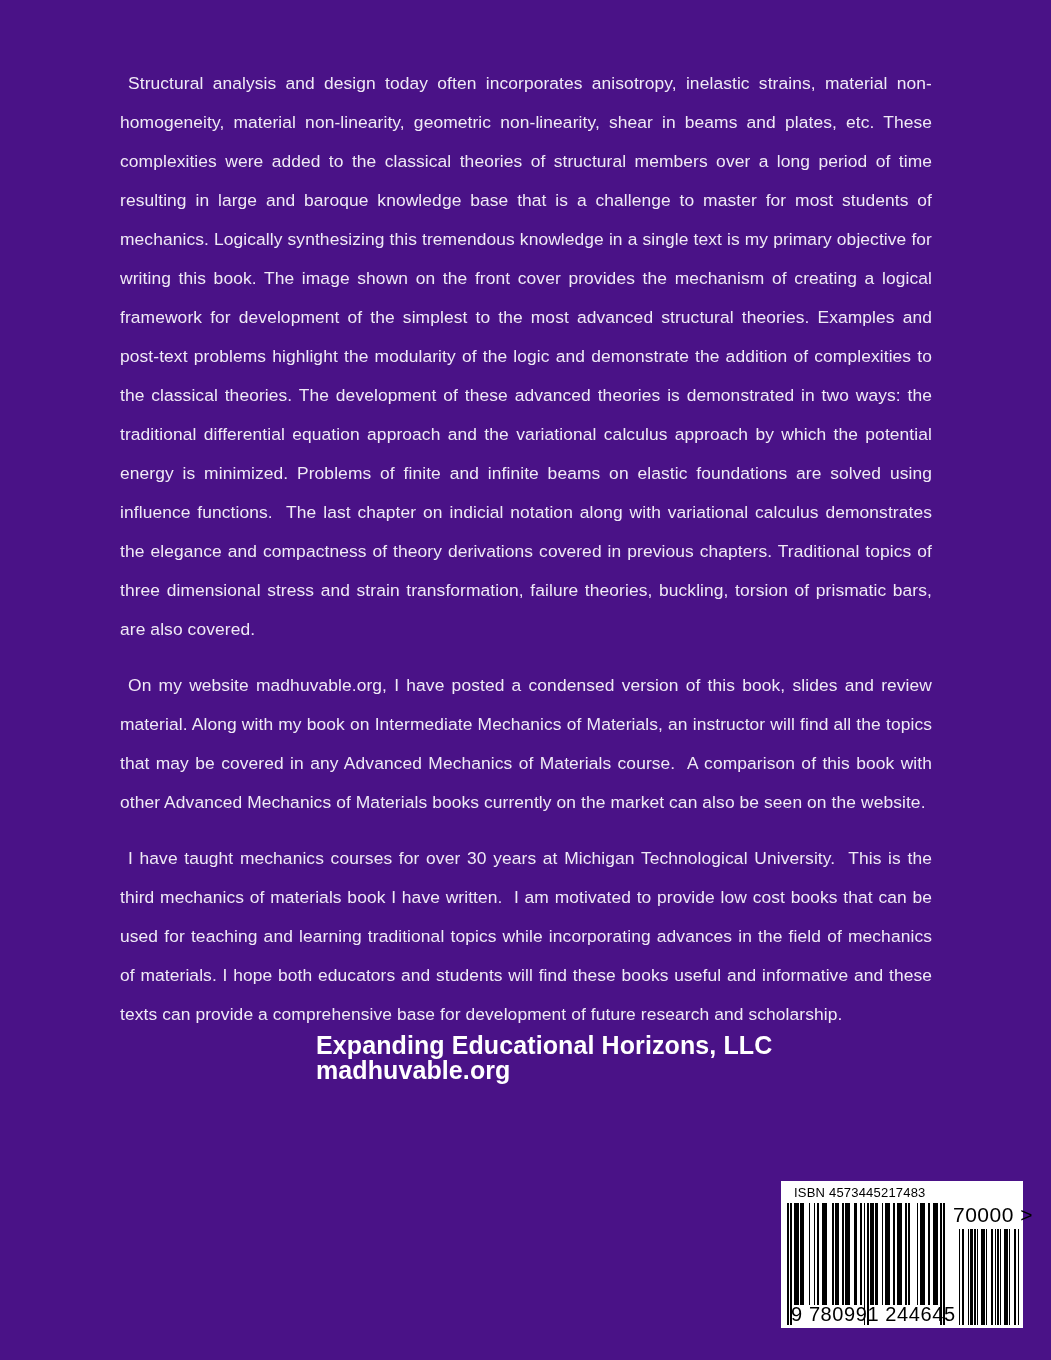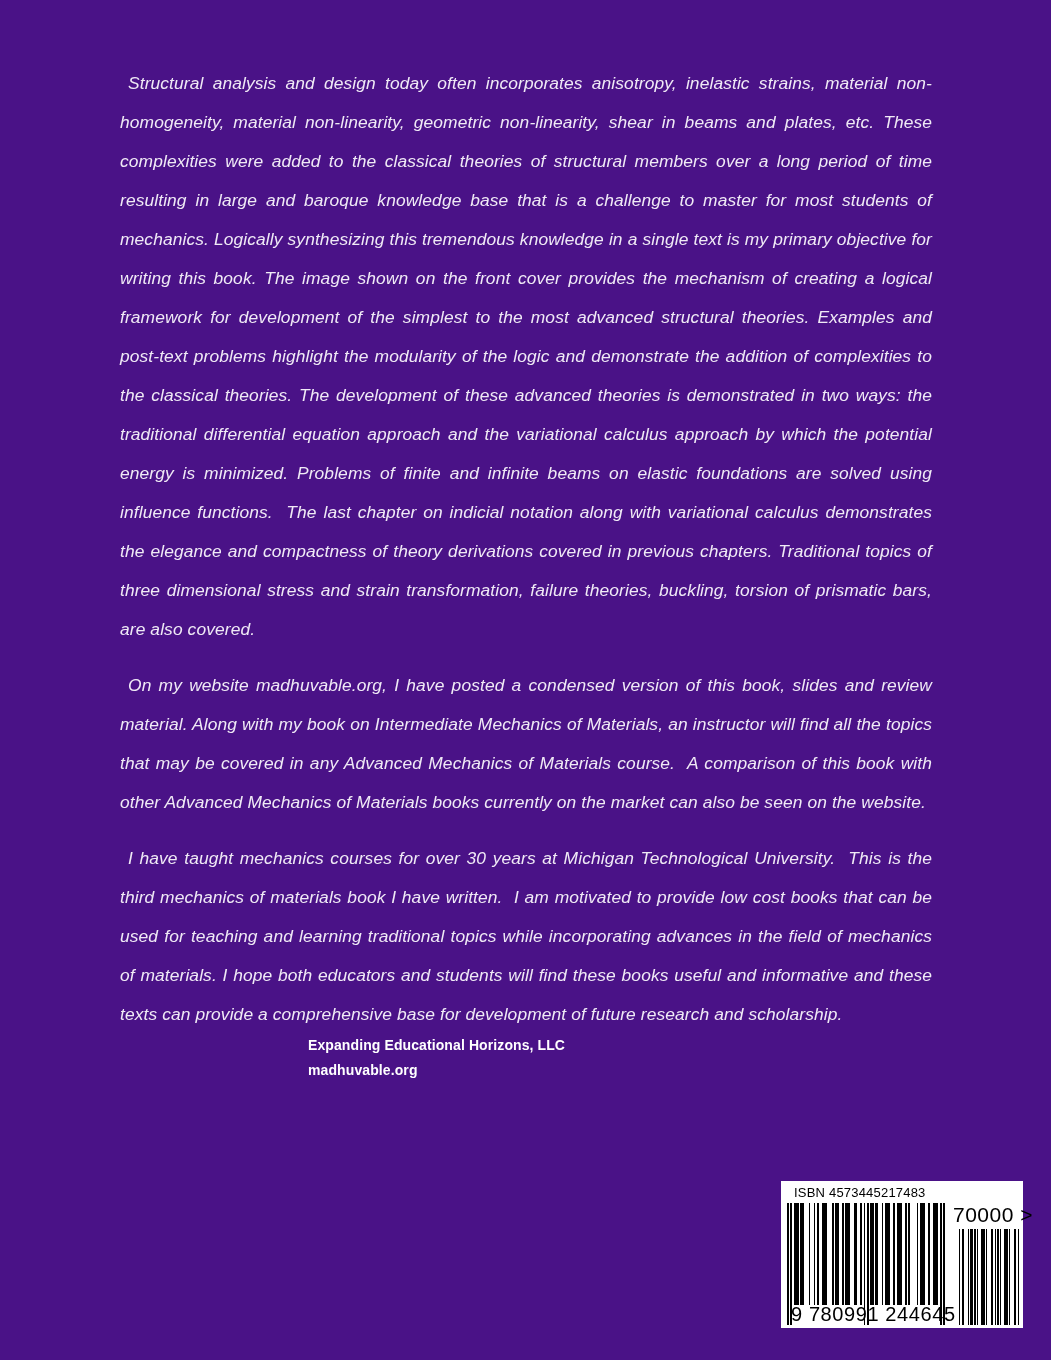--- a/index.html
+++ b/index.html
@@ -33,29 +33,28 @@
     text-justify: inter-word;
     letter-spacing: 0.1px;
     margin: 0;
     white-space: pre-wrap;
   }
   .para + .para {
     margin-top: 17px;
   }
   .para-indent {
     text-indent: 8px;
-    font-style: italic;
   }
   .publisher {
     position: absolute;
-    left: 308px;
+    left: 316px;
     top: 1033px;
     color: #ffffff;
     font-weight: bold;
-    font-size: 14px;
+    font-size: 25px;
     line-height: 25px;
     letter-spacing: 0.1px;
   }
   .publisher-line {
     display: block;
   }
   .barcode-box {
     position: absolute;
     left: 781px;
     top: 1181px;

